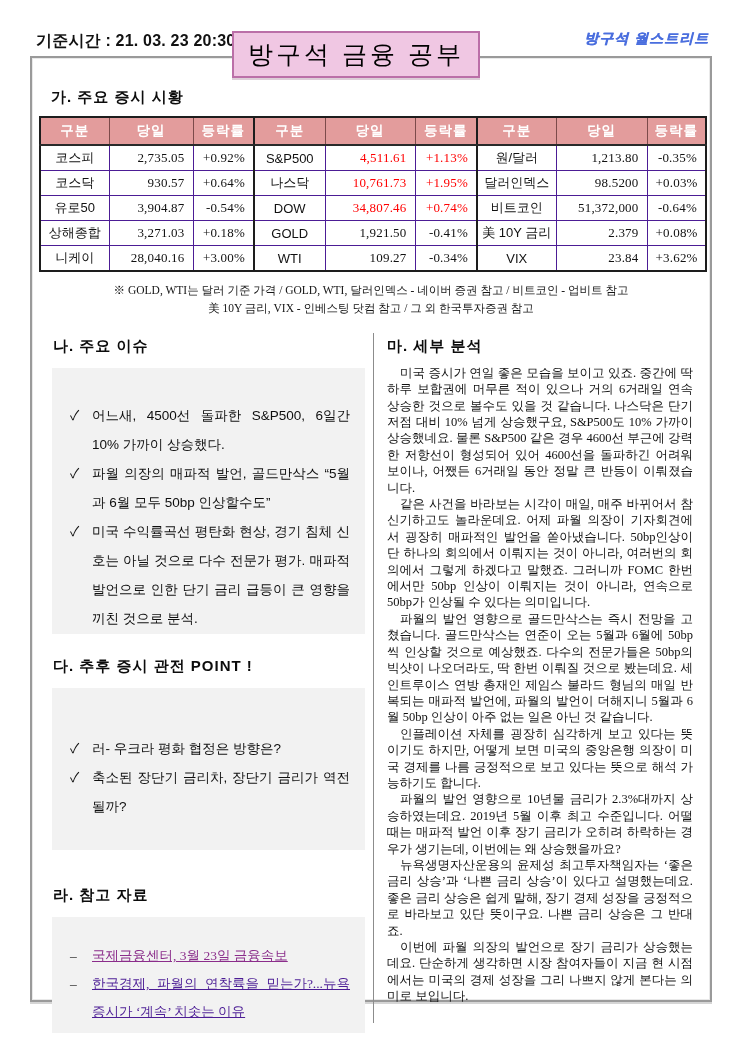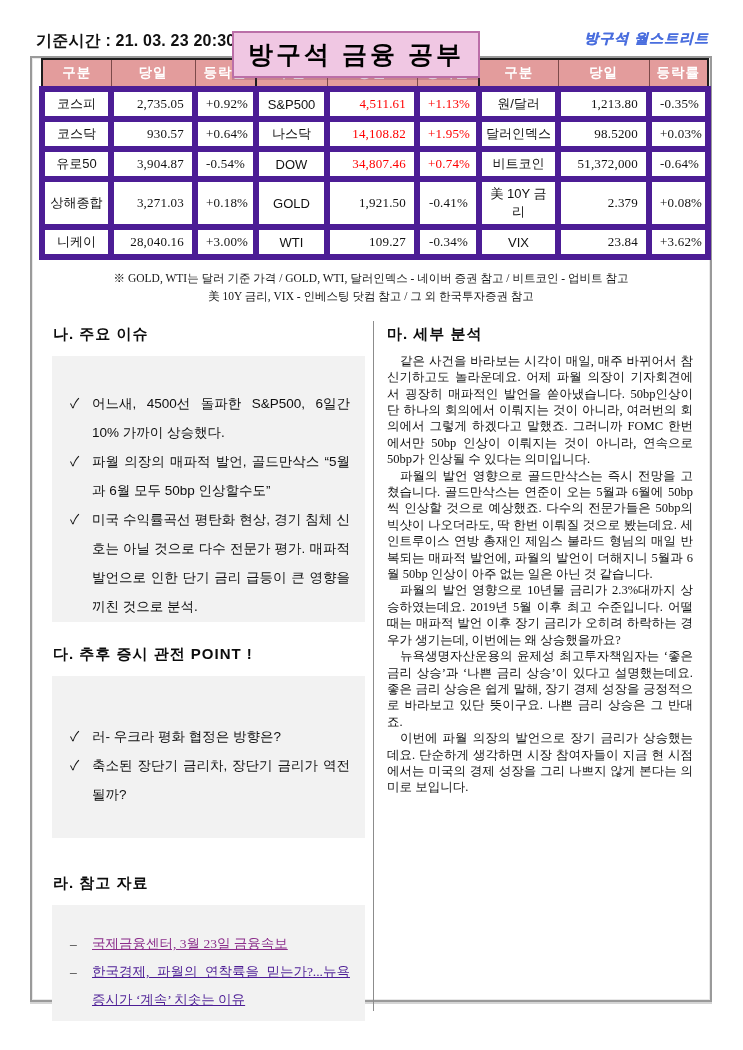--- a/index.html
+++ b/index.html
@@ -14,21 +14,21 @@
     font-family:"Liberation Serif",serif;color:#111;overflow:hidden;
   }
   .timestamp{
     position:absolute;left:36px;top:31px;font-family:"Liberation Sans",sans-serif;
     font-weight:bold;font-size:16px;letter-spacing:.2px;z-index:3;
   }
   .title-box{
     position:absolute;left:232px;top:31px;width:248px;height:47px;z-index:3;
     background:var(--pink);border:2px solid var(--pink-border);
     display:flex;align-items:center;justify-content:center;
-    font-family:"Liberation Sans",sans-serif;font-weight:bold;font-size:25px;
+    font-family:"Liberation Sans",sans-serif;font-weight:normal;font-size:25px;
     letter-spacing:3px;color:#000;box-shadow:0 2px 0 rgba(120,60,100,.25);
   }
   .logo{
     position:absolute;right:34px;top:30px;z-index:3;color:var(--logo-blue);
     font-family:"Liberation Sans",sans-serif;font-weight:bold;font-style:italic;
     font-size:14px;letter-spacing:1px;text-shadow:.6px 0 0 var(--logo-blue);
   }
   .content-box{
     position:absolute;left:30px;top:56px;width:682px;height:946px;z-index:1;
     border:2px solid var(--box-border);background:#fff;padding:0 7px;
@@ -41,21 +41,21 @@
   #secA-heading{margin:30px 0 9px 12px}
   table.market{
     width:666px;margin:0 auto;border-collapse:collapse;border:2px solid #1d1d1d;
     font-size:13px;table-layout:fixed;
   }
   .market th{
     background:var(--thead-bg);color:#fff;font-family:"Liberation Sans",sans-serif;
     font-weight:bold;font-size:13.5px;padding:4px 2px;border:1px solid #7d4a4a;
     border-bottom:2px solid #2a2a2a;letter-spacing:1px;
   }
-  .market td{border:6px solid #4c1d95;padding:3px 8px;height:22px}
+  .market td{border:1px solid #4c1d95;padding:3px 8px;height:22px}
   .market td.c-name{text-align:center;font-family:"Liberation Sans",sans-serif;padding:3px 2px}
   .market td.c-num{text-align:right;font-family:"Liberation Serif",serif;letter-spacing:.2px}
   .market .gsep{border-left:2px solid #1d1d1d !important}
   .market .red{color:var(--red)}
   .footnote{
     text-align:center;font-size:11.5px;line-height:1.6;margin-top:9px;color:#141414;
   }
   .columns{display:flex;margin-top:15px;height:690px}
   .col-left{width:334px;padding:0 7px 0 12px}
   .col-right{flex:1;border-left:1px solid #8c8c8c;padding:2px 10px 0 13px}
@@ -82,20 +82,21 @@
 </style>
 </head>
 <body>
 
 <div class="timestamp">기준시간 : 21. 03. 23 20:30</div>
 <div class="title-box">방구석 금융 공부</div>
 <div class="logo">방구석 월스트리트</div>
 
 <div class="content-box">
 
+  <h2 class="sec" id="secA-heading">가. 주요 증시 시황</h2>
 
   <table class="market">
     <colgroup>
       <col style="width:69px">
         <col style="width:84px">
         <col style="width:61px">
       <col style="width:71px">
         <col style="width:90px">
         <col style="width:62px">
       <col style="width:79px">
@@ -125,21 +126,21 @@
           <td class="c-num red">+1.13%</td>
           <td class="c-name gsep">원/달러</td>
           <td class="c-num">1,213.80</td>
           <td class="c-num">-0.35%</td>
         </tr>
         <tr>
           <td class="c-name">코스닥</td>
           <td class="c-num">930.57</td>
           <td class="c-num">+0.64%</td>
           <td class="c-name gsep">나스닥</td>
-          <td class="c-num red">14,108.82</td>
+          <td class="c-num red">10,761.73</td>
           <td class="c-num red">+1.95%</td>
           <td class="c-name gsep">달러인덱스</td>
           <td class="c-num">98.5200</td>
           <td class="c-num">+0.03%</td>
         </tr>
         <tr>
           <td class="c-name">유로50</td>
           <td class="c-num">3,904.87</td>
           <td class="c-num">-0.54%</td>
           <td class="c-name gsep">DOW</td>
@@ -203,22 +204,24 @@
         <ul>
             <li><span class="bullet">–</span><a href="#" style="color: rgb(139, 45, 139);">국제금융센터, 3월 23일 금융속보</a></li>
             <li><span class="bullet">–</span><a href="#" style="color: #4c1d95;">한국경제, 파월의 연착륙을 믿는가?...뉴욕 증시가 ‘계속’ 치솟는 이유</a></li>
           </ul>
       </div>
     </div>
 
     <div class="col-right">
       <h2 class="sec">마. 세부 분석</h2>
       <div class="analysis">
+          <p>미국 증시가 연일 좋은 모습을 보이고 있죠. 중간에 딱 하루 보합권에 머무른 적이 있으나 거의 6거래일 연속 상승한 것으로 볼수도 있을 것 같습니다. 나스닥은 단기 저점 대비 10% 넘게 상승했구요, S&amp;P500도 10% 가까이 상승했네요. 물론 S&amp;P500 같은 경우 4600선 부근에 강력한 저항선이 형성되어 있어 4600선을 돌파하긴 어려워 보이나, 어쨌든 6거래일 동안 정말 큰 반등이 이뤄졌습니다.</p>
           <p>같은 사건을 바라보는 시각이 매일, 매주 바뀌어서 참 신기하고도 놀라운데요. 어제 파월 의장이 기자회견에서 굉장히 매파적인 발언을 쏟아냈습니다. 50bp인상이 단 하나의 회의에서 이뤄지는 것이 아니라, 여러번의 회의에서 그렇게 하겠다고 말했죠. 그러니까 FOMC 한번에서만 50bp 인상이 이뤄지는 것이 아니라, 연속으로 50bp가 인상될 수 있다는 의미입니다.</p>
           <p>파월의 발언 영향으로 골드만삭스는 즉시 전망을 고쳤습니다. 골드만삭스는 연준이 오는 5월과 6월에 50bp씩 인상할 것으로 예상했죠. 다수의 전문가들은 50bp의 빅샷이 나오더라도, 딱 한번 이뤄질 것으로 봤는데요. 세인트루이스 연방 총재인 제임스 불라드 형님의 매일 반복되는 매파적 발언에, 파월의 발언이 더해지니 5월과 6월 50bp 인상이 아주 없는 일은 아닌 것 같습니다.</p>
+          <p>인플레이션 자체를 굉장히 심각하게 보고 있다는 뜻이기도 하지만, 어떻게 보면 미국의 중앙은행 의장이 미국 경제를 나름 긍정적으로 보고 있다는 뜻으로 해석 가능하기도 합니다.</p>
           <p>파월의 발언 영향으로 10년물 금리가 2.3%대까지 상승하였는데요. 2019년 5월 이후 최고 수준입니다. 어떨때는 매파적 발언 이후 장기 금리가 오히려 하락하는 경우가 생기는데, 이번에는 왜 상승했을까요?</p>
           <p>뉴욕생명자산운용의 윤제성 최고투자책임자는 ‘좋은 금리 상승’과 ‘나쁜 금리 상승’이 있다고 설명했는데요. 좋은 금리 상승은 쉽게 말해, 장기 경제 성장을 긍정적으로 바라보고 있단 뜻이구요. 나쁜 금리 상승은 그 반대죠.</p>
           <p>이번에 파월 의장의 발언으로 장기 금리가 상승했는데요. 단순하게 생각하면 시장 참여자들이 지금 현 시점에서는 미국의 경제 성장을 그리 나쁘지 않게 본다는 의미로 보입니다.</p>
         </div>
     </div>
   </div>
 
 </div>
 
 </body></html>

